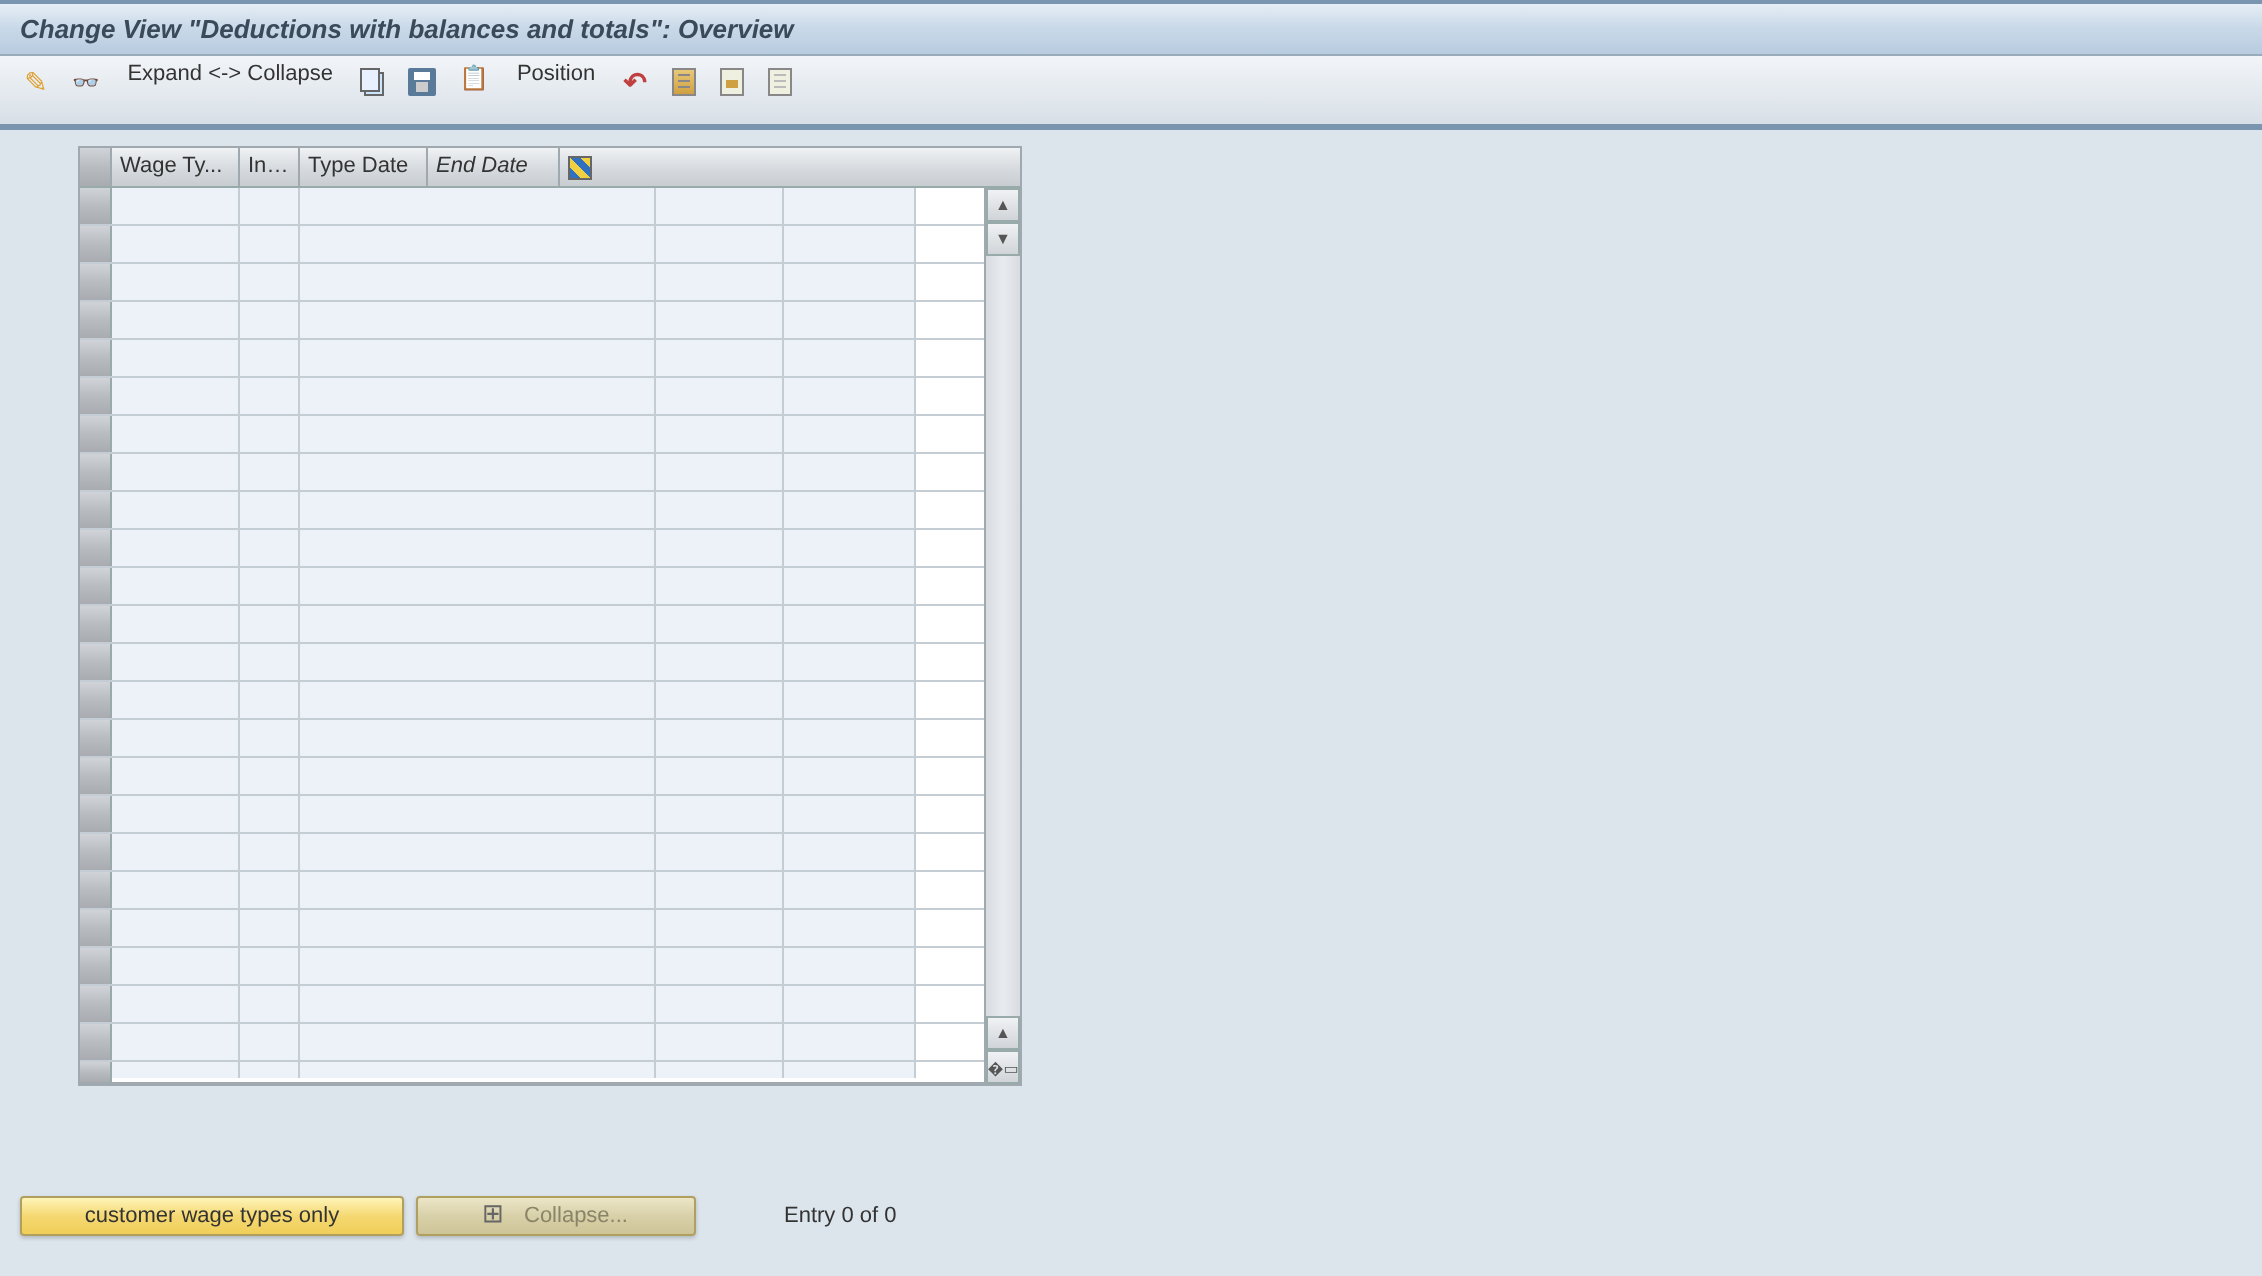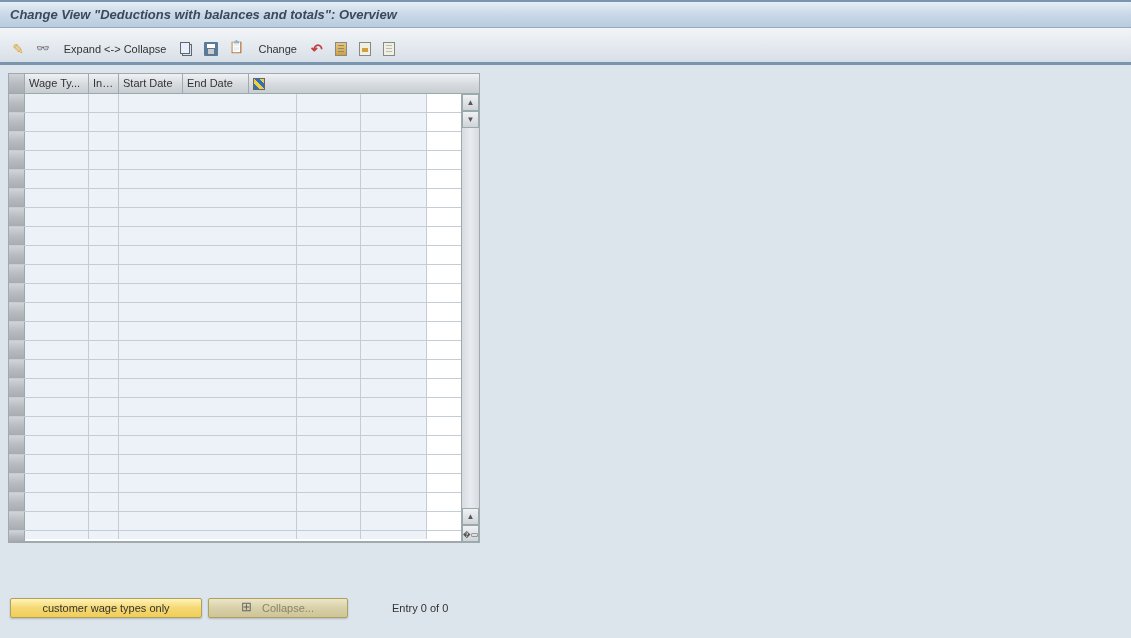--- a/index.html
+++ b/index.html
@@ -30,21 +30,21 @@
       color: #3a4a5a;
     }
     
     
     .toolbar {
       height: 42px;
       background: linear-gradient(to bottom, #f2f5f8 0%, #e2e8ee 50%, #d2dae2 100%);
       border-bottom: 1px solid #aab;
       padding: 3px 8px;
       display: flex;
-      align-items: center;
+      align-items: flex-start;
       gap: 4px;
     }
     .toolbar-btn {
       display: inline-flex;
       align-items: center;
       justify-content: center;
       height: 20px;
       min-width: 20px;
       padding: 0 3px;
       cursor: pointer;
@@ -91,20 +91,21 @@
       background: #dce4ec;
       padding: 8px 0 0 8px;
     }
     
     
     .data-table {
       width: 472px;
       border: 1px solid #a0a8b0;
       background: #fff;
       position: relative;
+      margin-left: 31px;
     }
     .table-header {
       display: flex;
       background: linear-gradient(to bottom, #f0f2f4 0%, #d8dce0 50%, #c8cdd2 100%);
       border-bottom: 1px solid #9aa;
       height: 20px;
     }
     .th {
       border-right: 1px solid #a0a8b0;
       padding: 3px 4px;
@@ -113,21 +114,21 @@
       white-space: nowrap;
       overflow: hidden;
       text-overflow: ellipsis;
       background: linear-gradient(to bottom, #f0f2f4 0%, #d8dce0 50%, #c8cdd2 100%);
     }
     .th-sel { width: 16px; flex-shrink: 0; background: linear-gradient(to bottom, #d0d4d8 0%, #b8bcc0 50%, #a8acb0 100%); }
     .th-c1 { width: 64px; }
     .th-c2 { width: 30px; text-align: right; }
     .th-c3 { width: 178px; }
     .th-c4 { width: 64px; }
-    .th-c5 { width: 66px; }
+    .th-c5 { width: 66px; font-style: italic; }
     .th-conf { width: 20px; border-right: none; text-align: center; cursor: pointer; flex-shrink: 0; display: flex; align-items: center; justify-content: center; }
     
     .table-body-wrap {
       display: flex;
     }
     .table-body {
       flex: 1;
     }
     .tr { display: flex; height: 19px; border-bottom: 1px solid #c4ccd4; }
     .tr .td-sel {
@@ -242,21 +243,21 @@
   <span class="toolbar-text">Expand &lt;-&gt; Collapse</span>
   <span class="toolbar-btn">
       <span class="ico-copy"></span>
     </span>
   <span class="toolbar-btn">
       <span class="ico-save"></span>
     </span>
   <span class="toolbar-btn">
       <span class="ico-delimit"></span>
     </span>
-  <span class="toolbar-text">Change</span>
+  <span class="toolbar-text">Position</span>
   <span class="toolbar-btn">
       <span class="ico-undo"></span>
     </span>
   <span class="toolbar-btn">
       <span class="ico-selall"></span>
     </span>
   <span class="toolbar-btn">
       <span class="ico-selblk"></span>
     </span>
   <span class="toolbar-btn">
@@ -266,21 +267,21 @@
 
 <div class="main-area">
 
   <div class="watermark">www.tutorialkart.com</div>
 
   <div class="data-table">
     <div class="table-header">
       <div class="th th-sel"></div>
       <div class="th th-c1">Wage Ty...</div>
       <div class="th th-c2">Inf...</div>
-      <div class="th th-c4">Start Date</div>
+      <div class="th th-c4">Type Date</div>
       <div class="th th-c5">End Date</div>
       <div class="th th-conf">
           <span class="ico-config"></span>
         </div>
     </div>
     <div class="table-body-wrap">
       <div class="table-body">
 
         <div class="tr">
             <div class="td-sel"></div>

